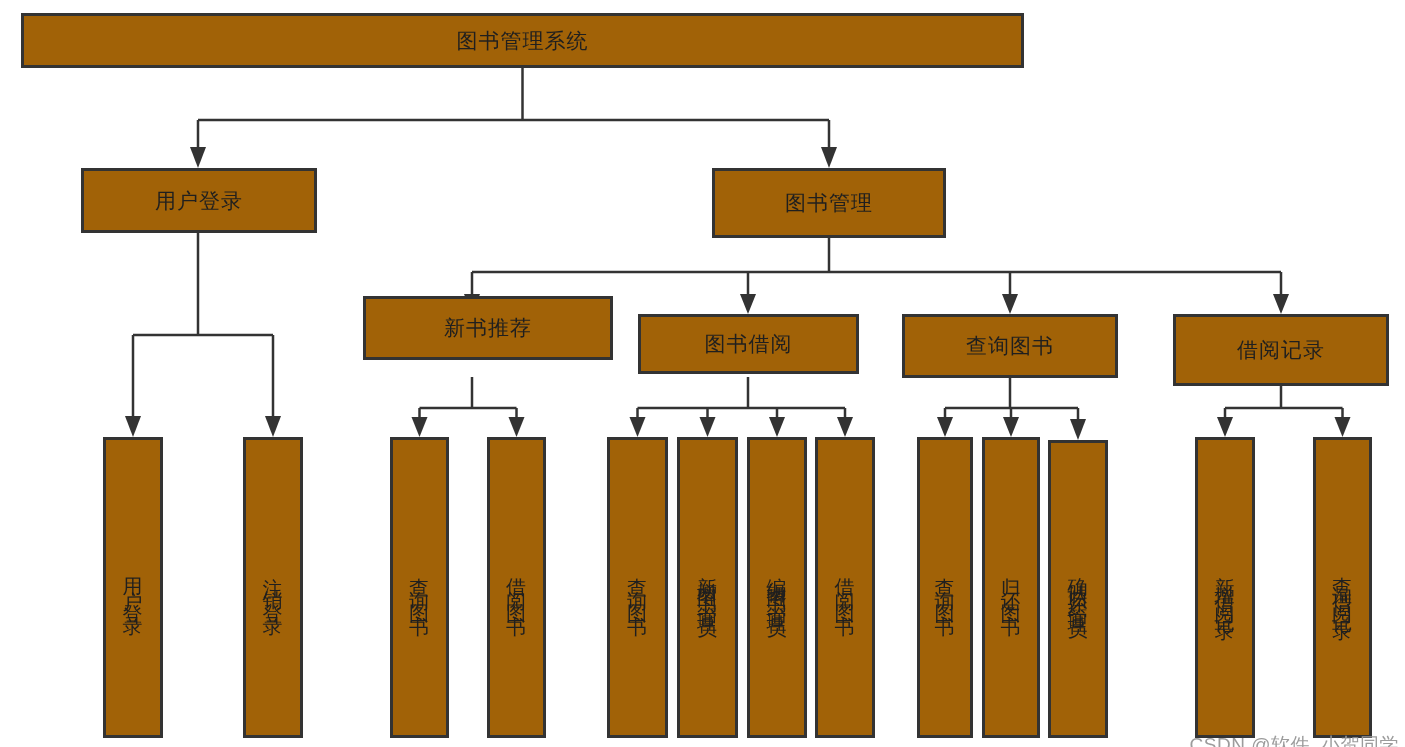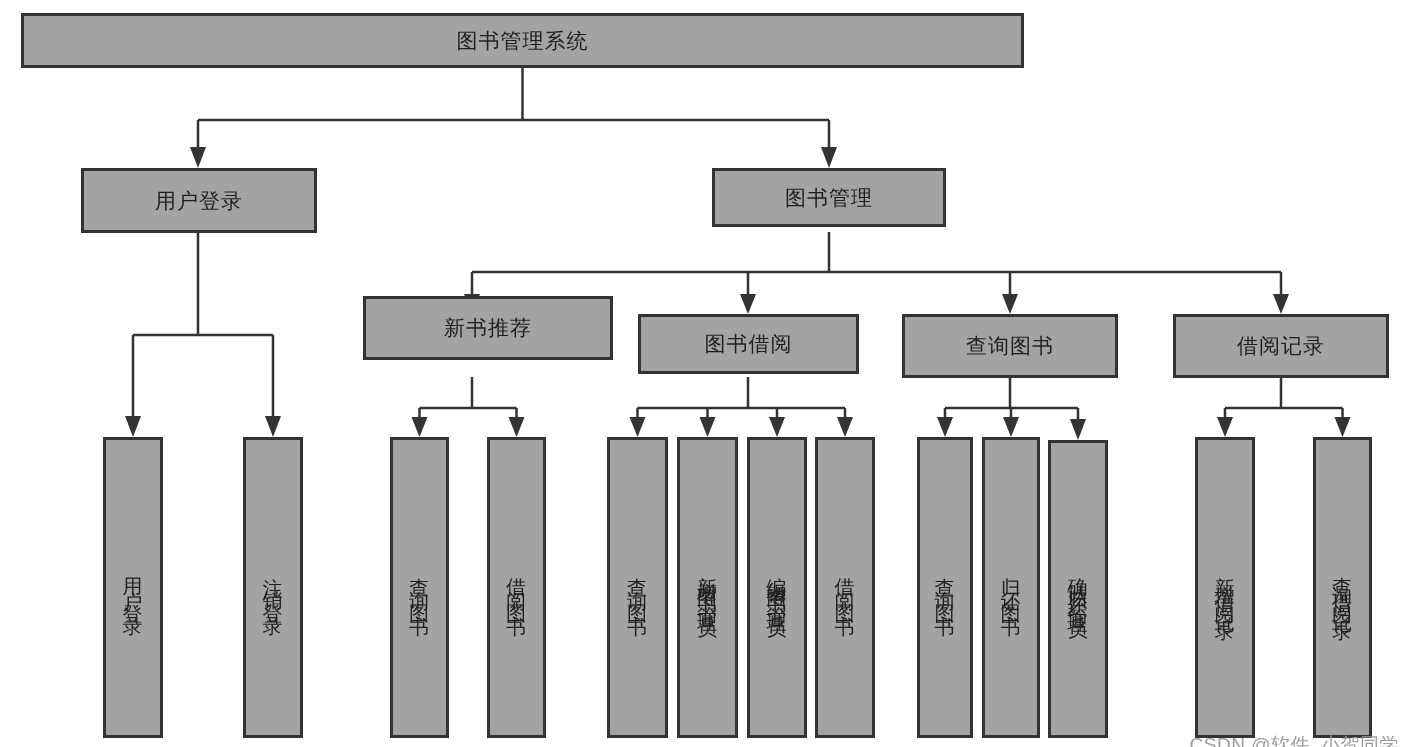--- a/index.html
+++ b/index.html
@@ -11,21 +11,21 @@
     font-family: "Liberation Sans", sans-serif;
     overflow: hidden;
   }
   .connectors { position: absolute; left: 0; top: 0; }
   .connectors path { stroke: #333333; stroke-width: 2.5; fill: none; }
   .connectors polygon { fill: #333333; stroke: none; }
   .node {
     position: absolute;
     box-sizing: border-box;
     border: 3px solid #333333;
-    background: #a3a3a3;
+    background: #a16207;
     display: flex;
     align-items: center;
     justify-content: center;
     color: #1f1f1f;
   }
   .node.h span {
     font-size: 21px;
     letter-spacing: 1px;
     white-space: nowrap;
   }
@@ -123,34 +123,34 @@
     </g>
   </svg>
 
   <div class="node h" style="left:21px; top:13px; width:1003px; height:55px;">
     <span>图书管理系统</span>
   </div>
 
   <div class="node h" style="left:81px; top:168px; width:236px; height:65px;">
     <span>用户登录</span>
   </div>
-  <div class="node h" style="left:712px; top:168px; width:234px; height:59px;">
+  <div class="node h" style="left:712px; top:168px; width:234px; height:70px;">
     <span>图书管理</span>
   </div>
 
   <div class="node h" style="left:363px; top:296px; width:250px; height:64px;">
     <span>新书推荐</span>
   </div>
   <div class="node h" style="left:638px; top:314px; width:221px; height:60px;">
     <span>图书借阅</span>
   </div>
   <div class="node h" style="left:902px; top:314px; width:216px; height:64px;">
     <span>查询图书</span>
   </div>
-  <div class="node h" style="left:1173px; top:314px; width:216px; height:64px;">
+  <div class="node h" style="left:1173px; top:314px; width:216px; height:72px;">
     <span>借阅记录</span>
   </div>
 
   <div class="node v" style="left:103px; top:437px; width:60px; height:301px;">
     <span>用户登录</span>
   </div>
   <div class="node v" style="left:243px; top:437px; width:60px; height:301px;">
     <span>注销登录</span>
   </div>
 

